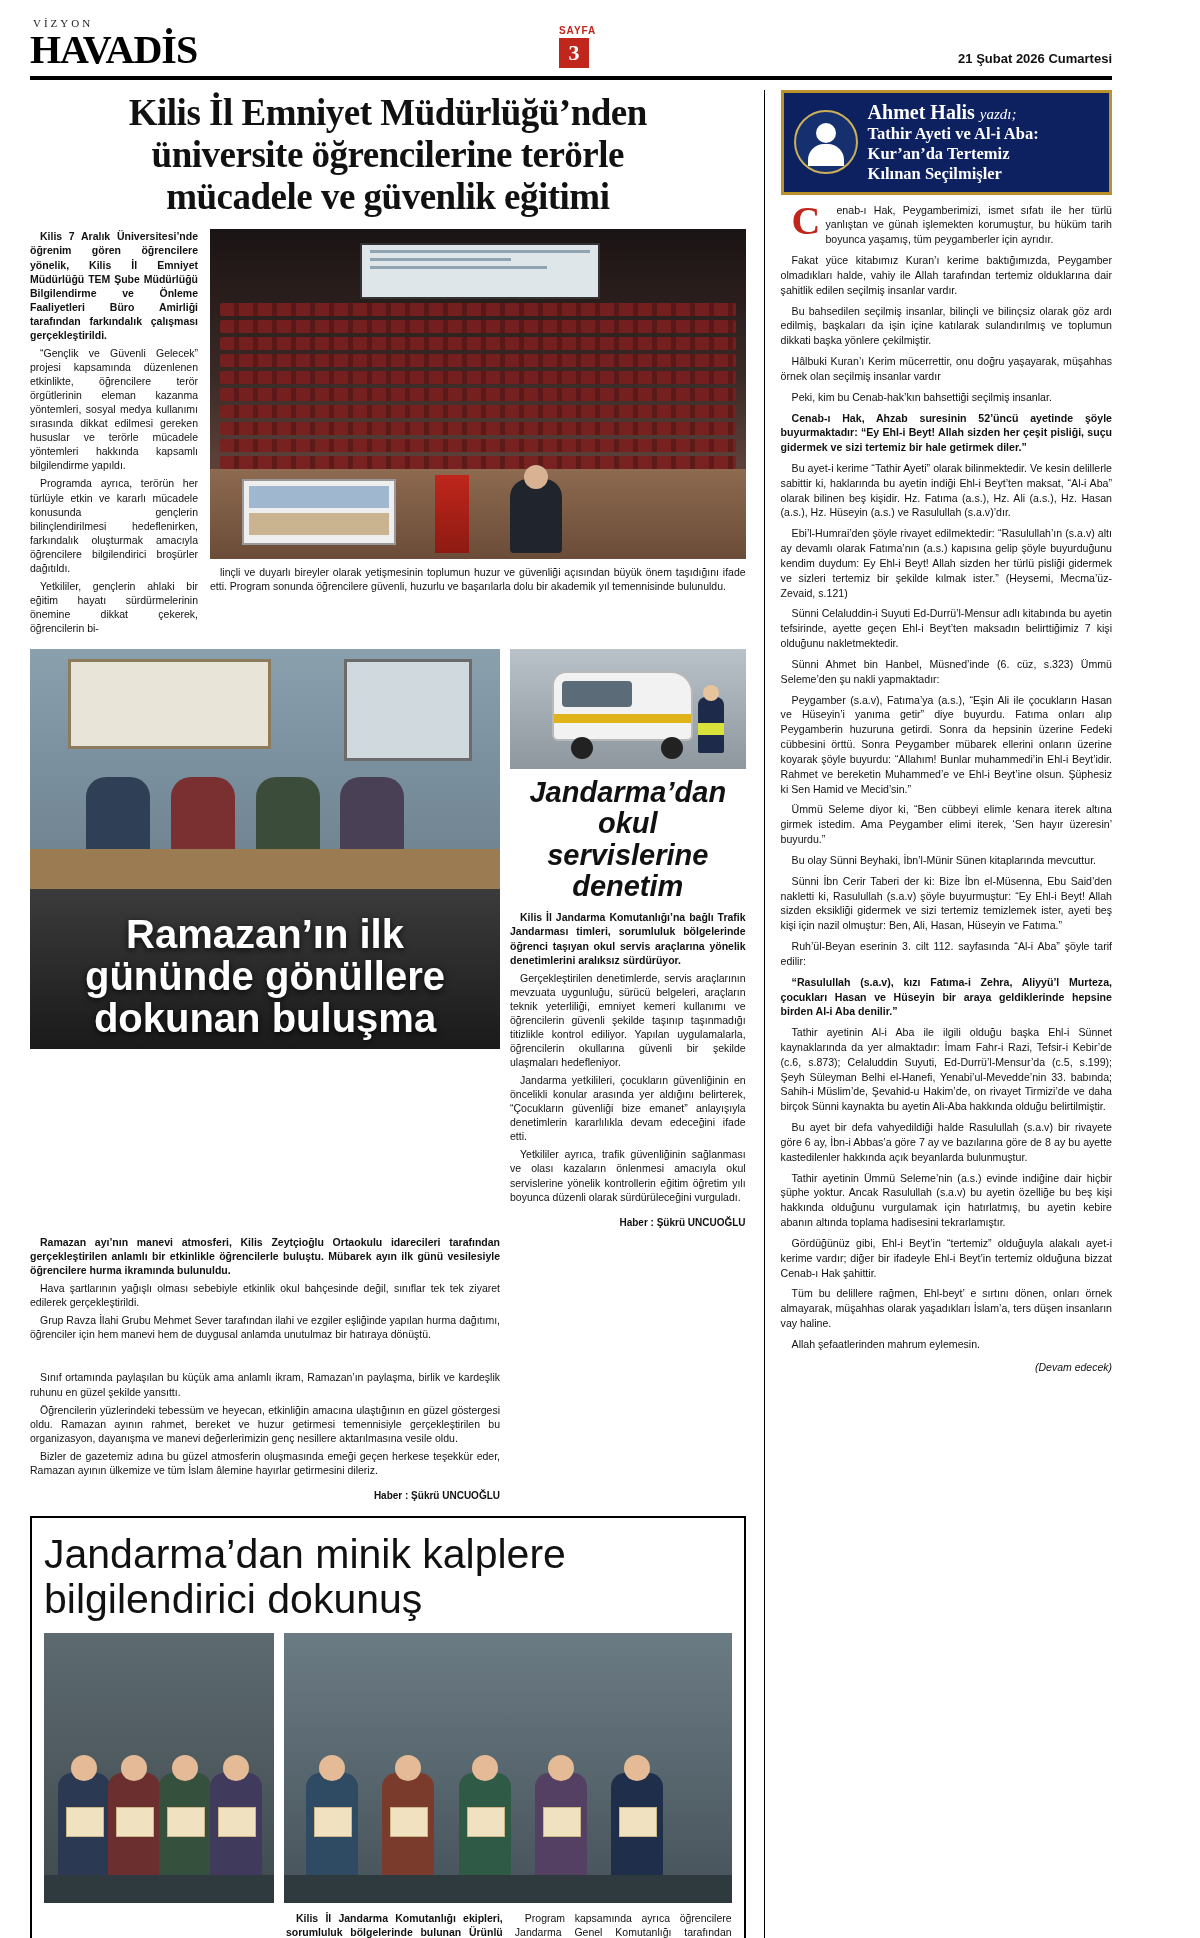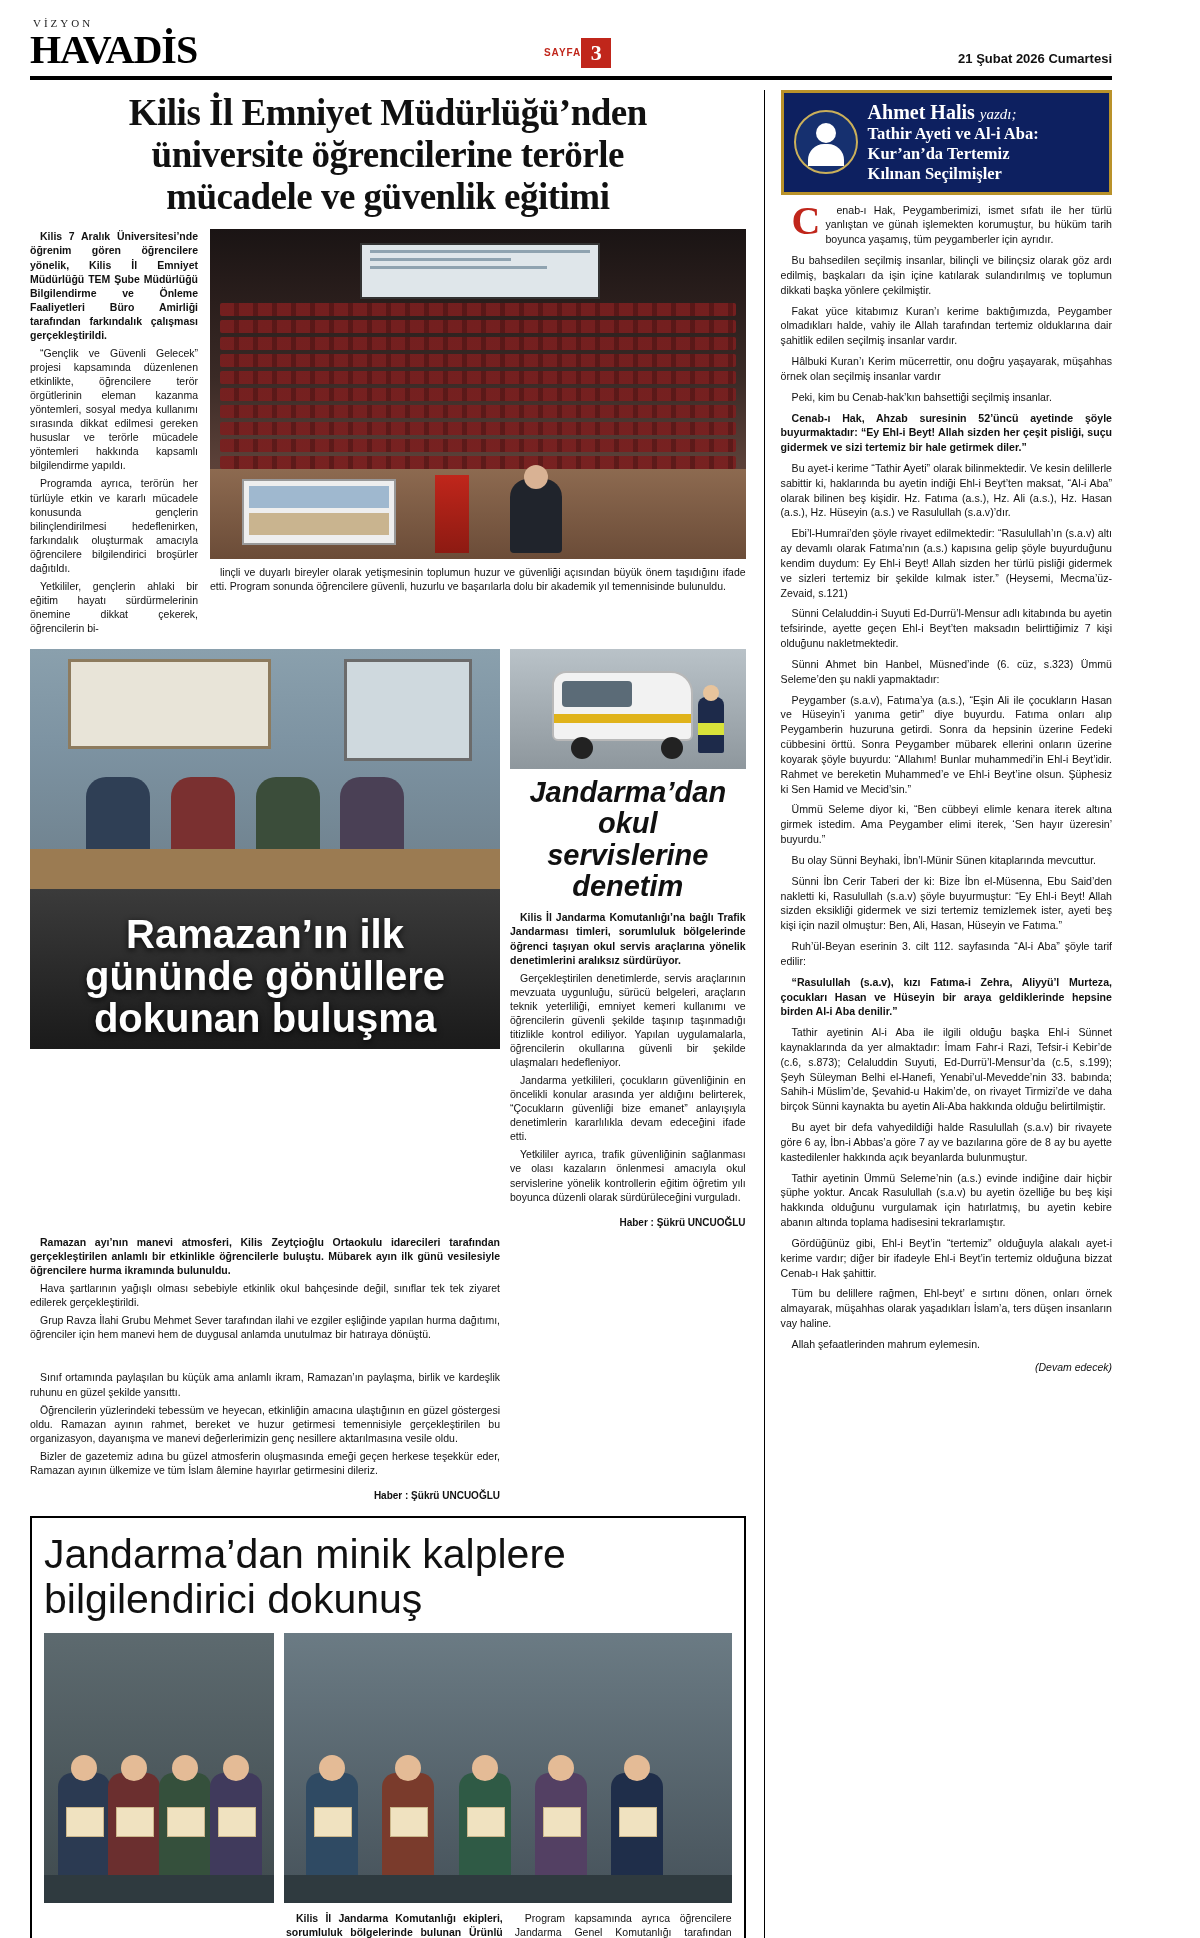--- a/index.html
+++ b/index.html
@@ -5,21 +5,21 @@
   html,body{margin:0;padding:0;background:#fff;}
   body{width:1200px;height:1938px;font-family:"Liberation Sans",sans-serif;color:#111;}
   .page{width:1142px;height:1938px;position:relative;padding:0;box-sizing:border-box;}
   .inner{padding:18px 30px 10px 30px;box-sizing:border-box;}
 
   
   .masthead{display:flex;align-items:flex-end;justify-content:space-between;border-bottom:4px solid #000;padding-bottom:6px;}
   .logo-wrap{display:flex;flex-direction:column;line-height:1;}
   .logo-small{font-family:"Liberation Serif",serif;font-size:11px;letter-spacing:3px;color:#222;margin-left:3px;margin-bottom:1px;}
   .logo-main{font-family:"Liberation Serif",serif;font-weight:bold;font-size:40px;letter-spacing:-1px;color:#000;}
-  .page-num-wrap{display:flex;flex-direction:row;align-items:center;margin-bottom:2px;}
+  .page-num-wrap{display:flex;flex-direction:column;align-items:flex-start;margin-bottom:2px;}
   .page-num-label{font-size:10px;font-weight:bold;letter-spacing:1px;color:#c0261b;margin-bottom:2px;}
   .page-num-box{width:30px;height:30px;background:#c0261b;color:#fff;font-family:"Liberation Serif",serif;font-weight:bold;font-size:22px;display:flex;align-items:center;justify-content:center;}
   .date{font-size:13px;font-weight:bold;color:#111;margin-bottom:4px;}
 
   
   .body-grid{display:flex;margin-top:10px;}
   .left-col{width:760px;}
   .right-col{width:352px;margin-left:18px;border-left:1px solid #000;padding-left:16px;}
 
   
@@ -307,22 +307,22 @@
             <i>yazdı;</i>
           </div>
           <div class="badge-sub">Tathir Ayeti ve Al-i Aba:</div>
           <div class="badge-sub">Kur’an’da Tertemiz</div>
           <div class="badge-sub">Kılınan Seçilmişler</div>
         </div>
       </div>
 
       <div class="colmn">
         <p><span class="dropcap">C</span><span>enab-ı Hak, Peygamberimizi, ismet sıfatı ile her türlü yanlıştan ve günah işlemekten korumuştur, bu hüküm tarih boyunca yaşamış, tüm peygamberler için ayrıdır.</span></p>
+        <p>Fakat yüce kitabımız Kuran’ı kerime baktığımızda, Peygamber olmadıkları halde, vahiy ile Allah tarafından tertemiz olduklarına dair şahitlik edilen seçilmiş insanlar vardır.</p>
         <p>Bu bahsedilen seçilmiş insanlar, bilinçli ve bilinçsiz olarak göz ardı edilmiş, başkaları da işin içine katılarak sulandırılmış ve toplumun dikkati başka yönlere çekilmiştir.</p>
-        <p>Fakat yüce kitabımız Kuran’ı kerime baktığımızda, Peygamber olmadıkları halde, vahiy ile Allah tarafından tertemiz olduklarına dair şahitlik edilen seçilmiş insanlar vardır.</p>
         <p>Hâlbuki Kuran’ı Kerim mücerrettir, onu doğru yaşayarak, müşahhas örnek olan seçilmiş insanlar vardır</p>
         <p>Peki, kim bu Cenab-hak’kın bahsettiği seçilmiş insanlar.</p>
         <p class="b">Cenab-ı Hak, Ahzab suresinin 52’üncü ayetinde şöyle buyurmaktadır: “Ey Ehl-i Beyt! Allah sizden her çeşit pisliği, suçu gidermek ve sizi tertemiz bir hale getirmek diler.”</p>
         <p>Bu ayet-i kerime “Tathir Ayeti” olarak bilinmektedir. Ve kesin delillerle sabittir ki, haklarında bu ayetin indiği Ehl-i Beyt’ten maksat, “Al-i Aba” olarak bilinen beş kişidir. Hz. Fatıma (a.s.), Hz. Ali (a.s.), Hz. Hasan (a.s.), Hz. Hüseyin (a.s.) ve Rasulullah (s.a.v)’dır.</p>
         <p>Ebi’l-Humrai’den şöyle rivayet edilmektedir: “Rasulullah’ın (s.a.v) altı ay devamlı olarak Fatıma’nın (a.s.) kapısına gelip şöyle buyurduğunu kendim duydum: Ey Ehl-i Beyt! Allah sizden her türlü pisliği gidermek ve sizleri tertemiz bir şekilde kılmak ister.” (Heysemi, Mecma’üz-Zevaid, s.121)</p>
         <p>Sünni Celaluddin-i Suyuti Ed-Durrü’l-Mensur adlı kitabında bu ayetin tefsirinde, ayette geçen Ehl-i Beyt’ten maksadın belirttiğimiz 7 kişi olduğunu nakletmektedir.</p>
         <p>Sünni Ahmet bin Hanbel, Müsned’inde (6. cüz, s.323) Ümmü Seleme’den şu nakli yapmaktadır:</p>
         <p>Peygamber (s.a.v), Fatıma’ya (a.s.), “Eşin Ali ile çocukların Hasan ve Hüseyin’i yanıma getir” diye buyurdu. Fatıma onları alıp Peygamberin huzuruna getirdi. Sonra da hepsinin üzerine Fedeki cübbesini örttü. Sonra Peygamber mübarek ellerini onların üzerine koyarak şöyle buyurdu: “Allahım! Bunlar muhammedi’in Ehl-i Beyt’idir. Rahmet ve bereketin Muhammed’e ve Ehl-i Beyt’ine olsun. Şüphesiz ki Sen Hamid ve Mecid’sin.”</p>
         <p>Ümmü Seleme diyor ki, “Ben cübbeyi elimle kenara iterek altına girmek istedim. Ama Peygamber elimi iterek, ‘Sen hayır üzeresin’ buyurdu.”</p>
         <p>Bu olay Sünni Beyhaki, İbn’l-Münir Sünen kitaplarında mevcuttur.</p>

